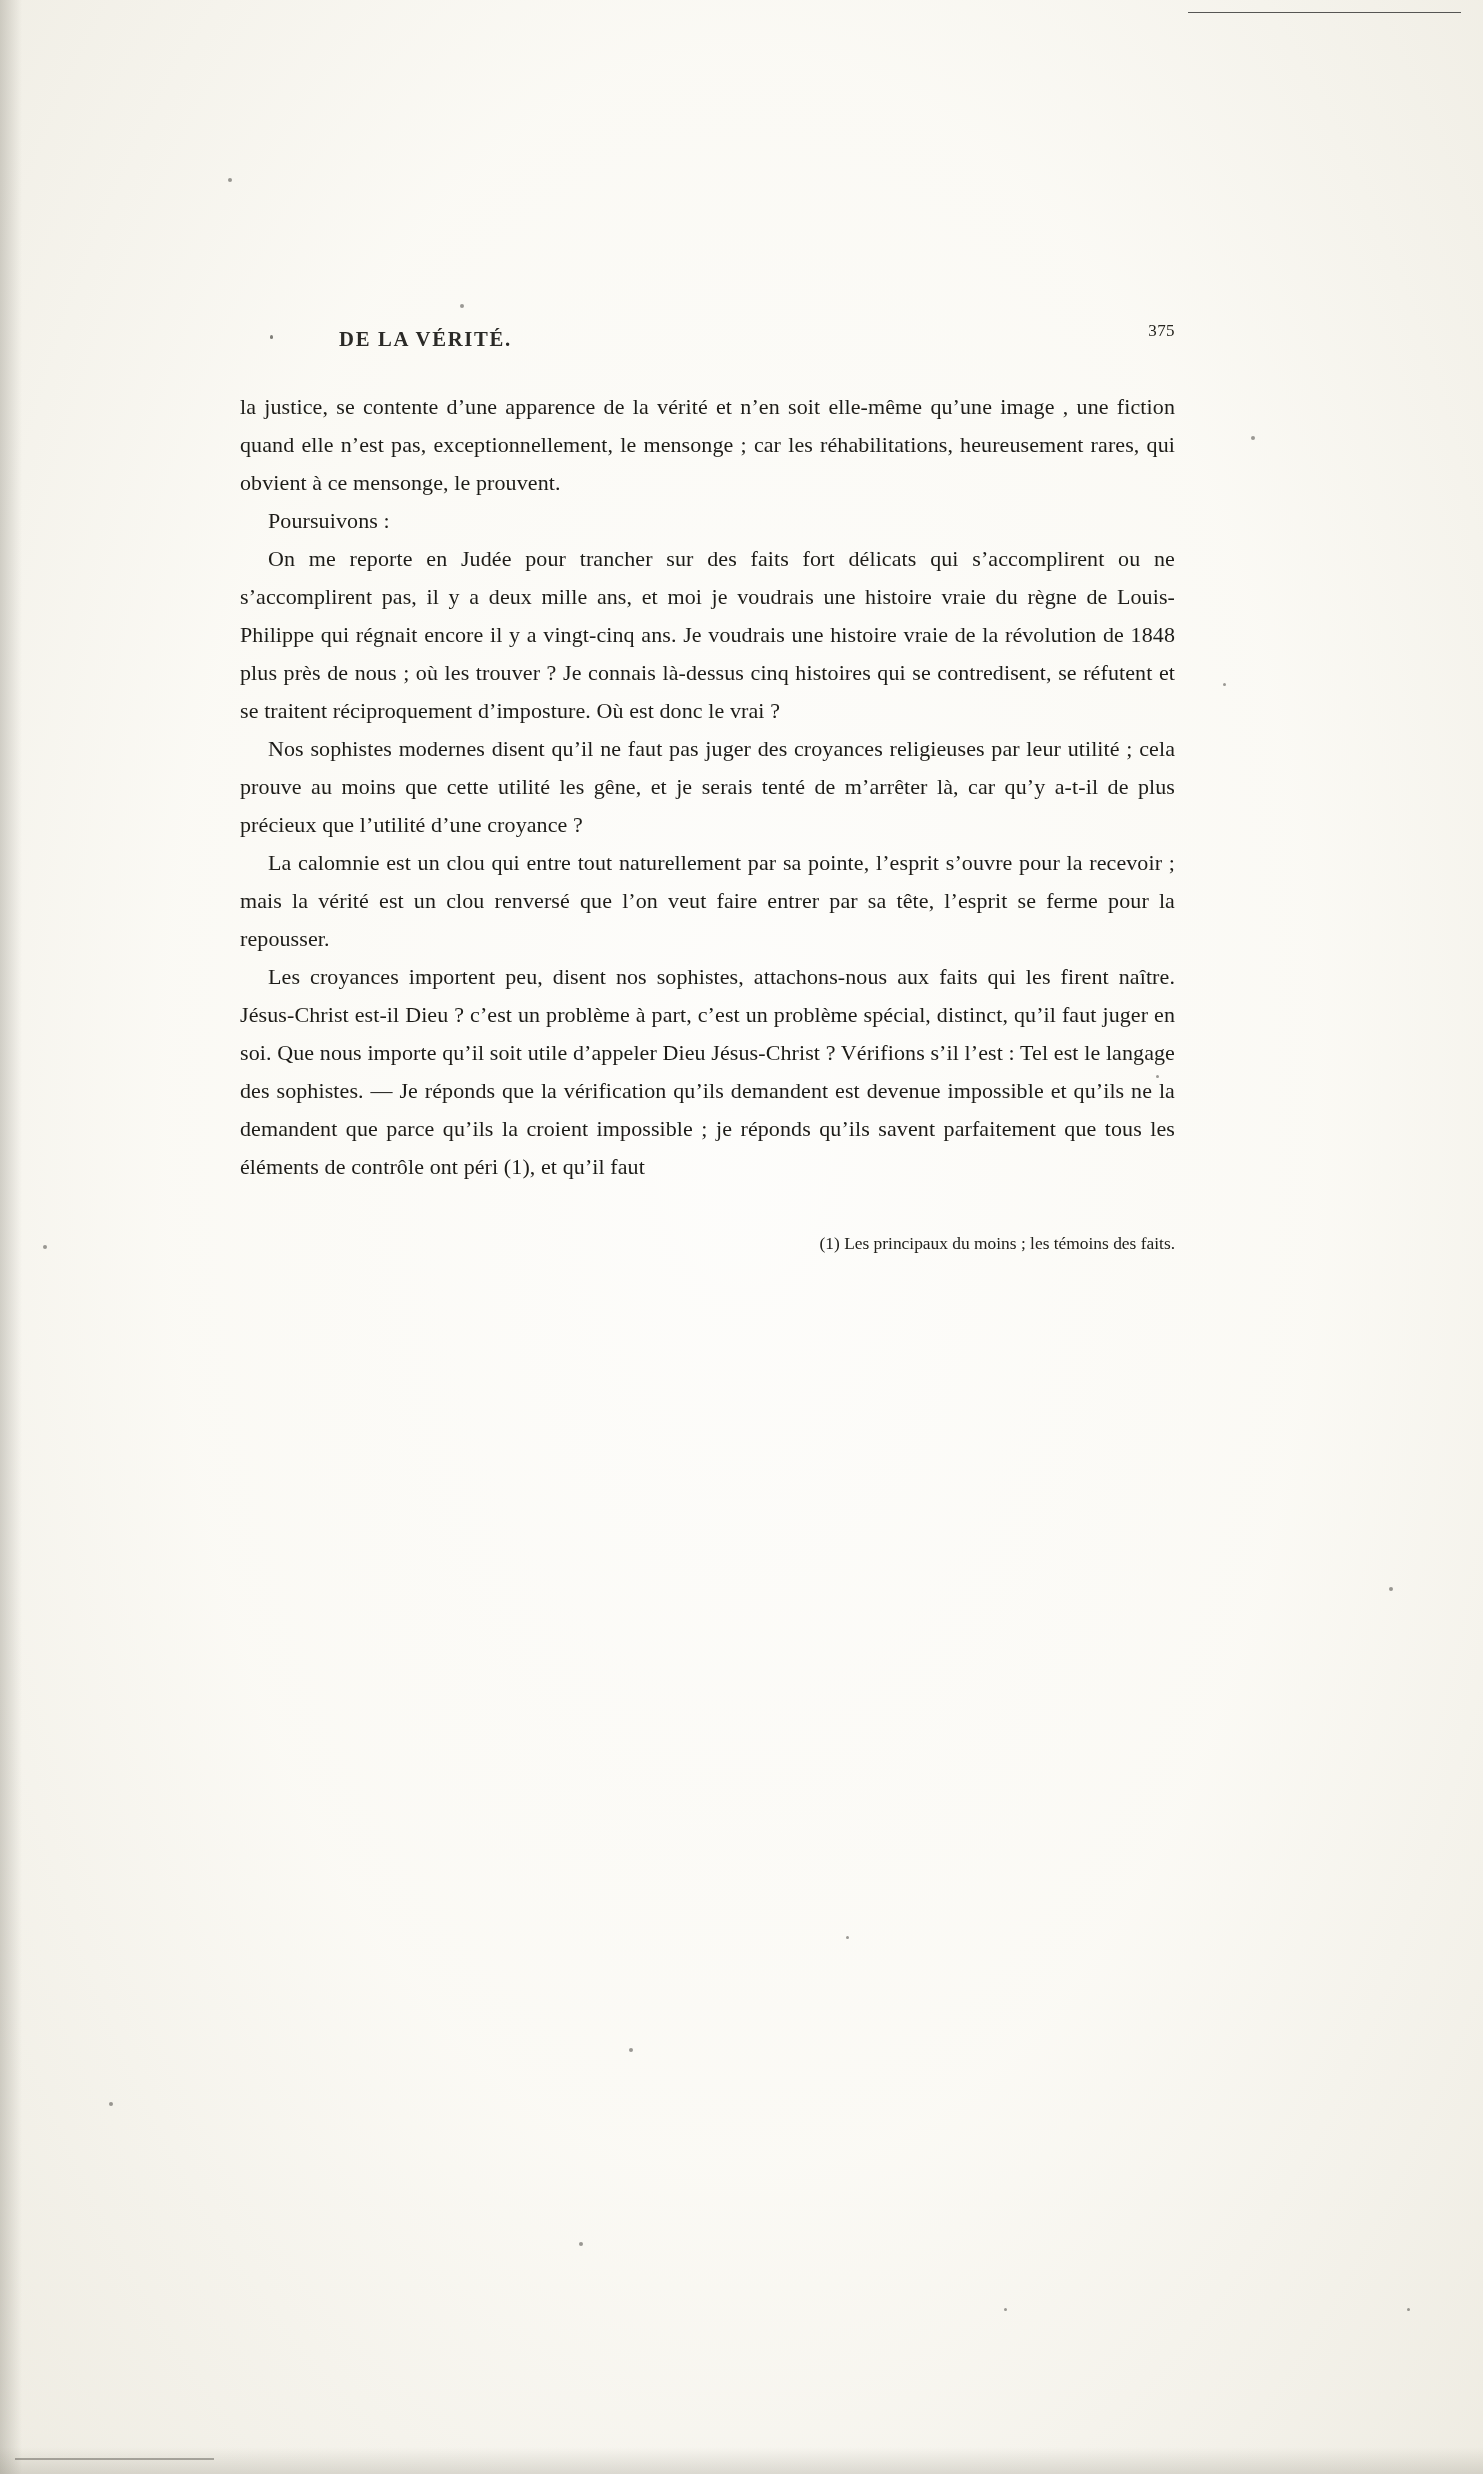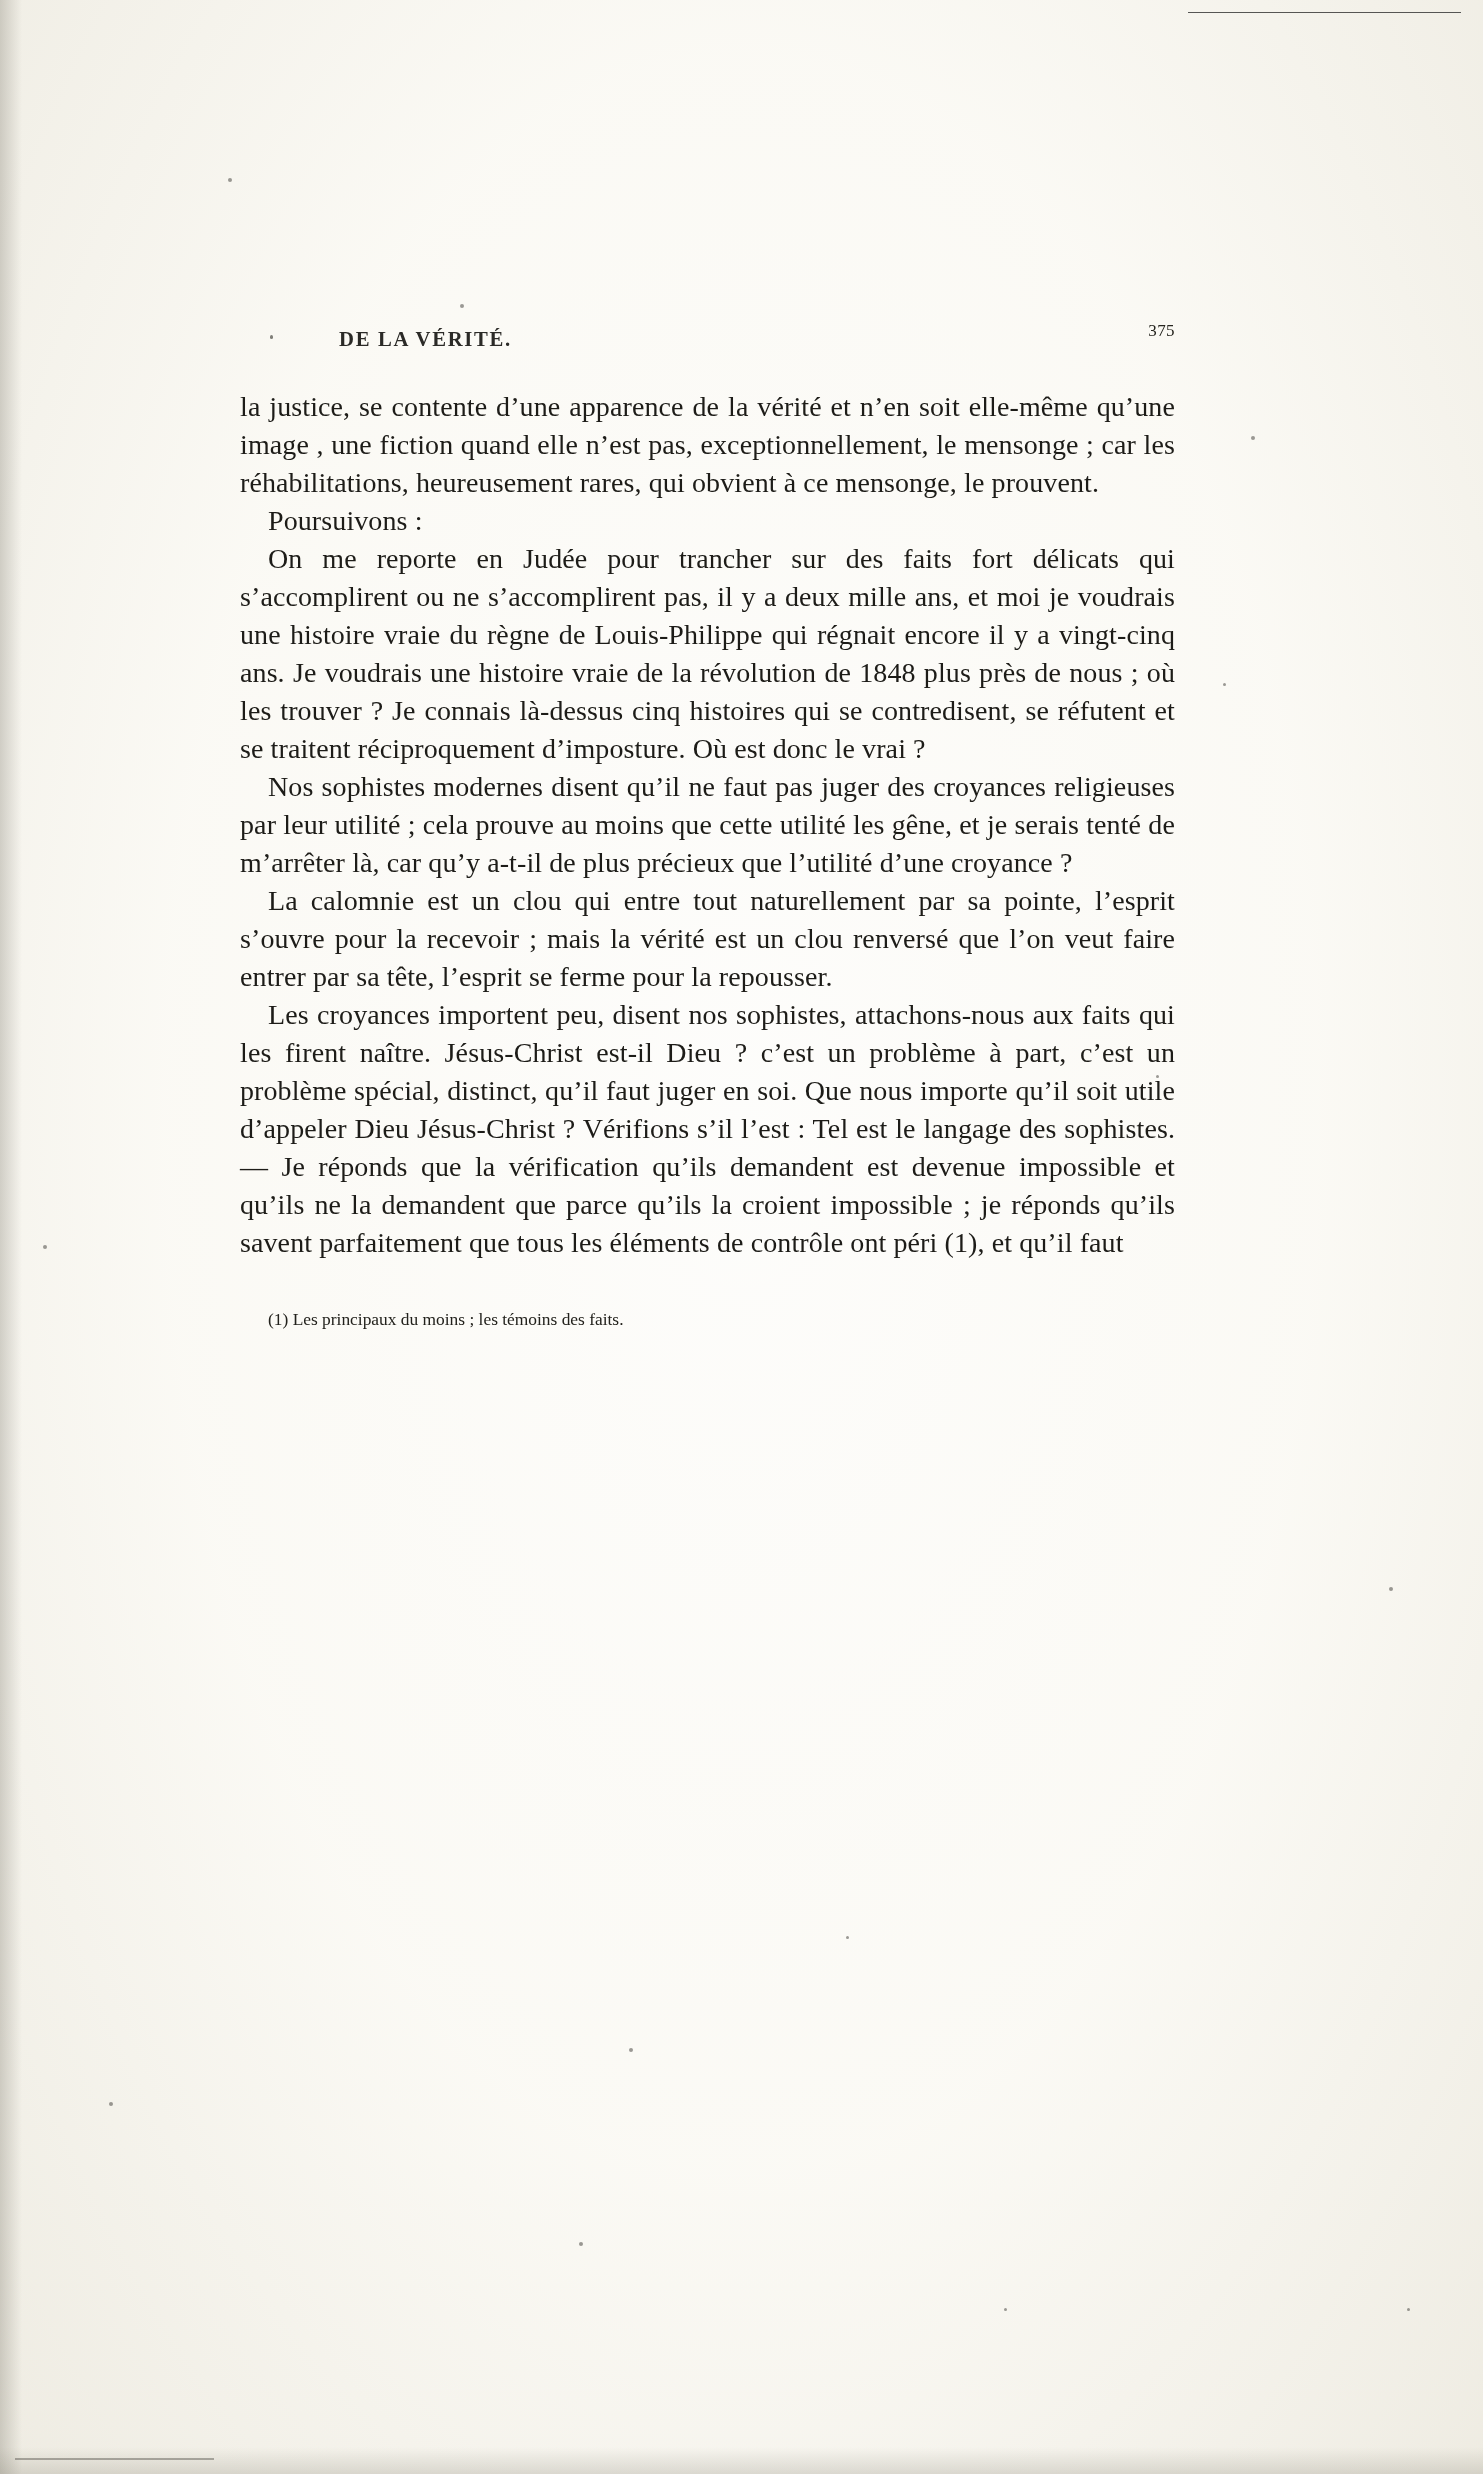--- a/index.html
+++ b/index.html
@@ -94,33 +94,34 @@
     top: 7.4px;
     width: 3.3px;
     height: 3.3px;
     background: #4b4a44;
     border-radius: 50%;
     opacity: 0.7;
   }
 
   p.body {
     margin: 0 0 0 0;
-    font-size: 28px;
+    font-size: 22px;
     line-height: 38px;
     color: #1d1c18;
     text-align: justify;
     text-justify: inter-word;
     font-family: "Liberation Serif", serif;
     letter-spacing: 0.1px;
   }
   p.body.indent { text-indent: 28px; }
   p.body + p.body { margin-top: 0; }
 
   .footnote-wrap {
     margin-top: 45px;
+    text-align: right;
   }
   .footnote {
     font-size: 17.4px;
     line-height: 25px;
     color: #22211c;
     text-indent: 28px;
     font-family: "Liberation Serif", serif;
   }
 
   

